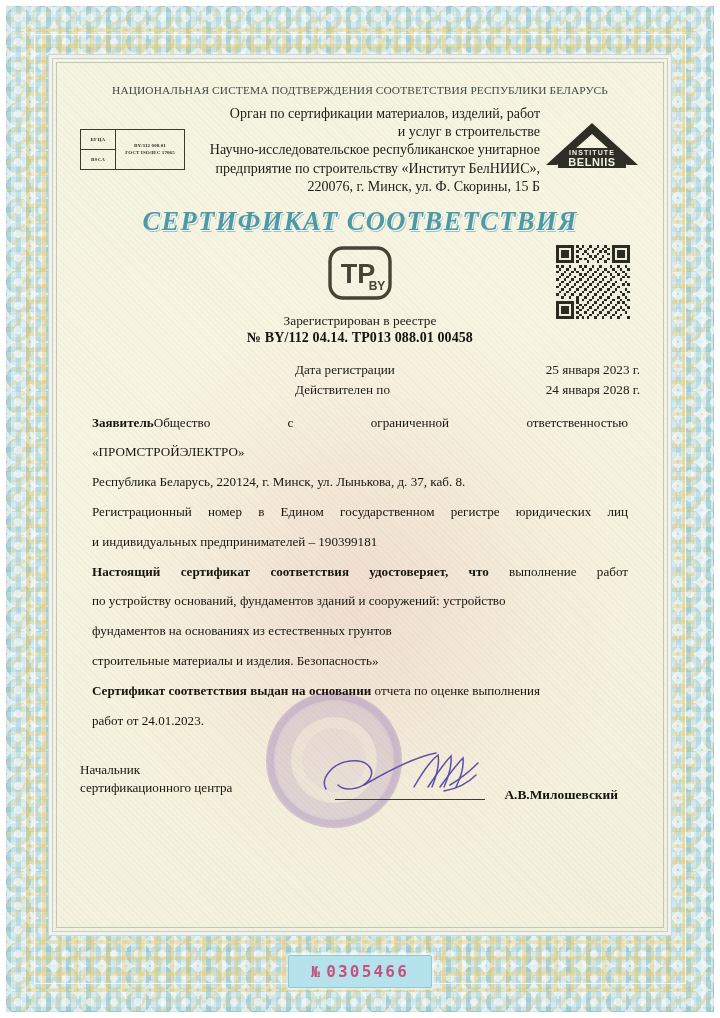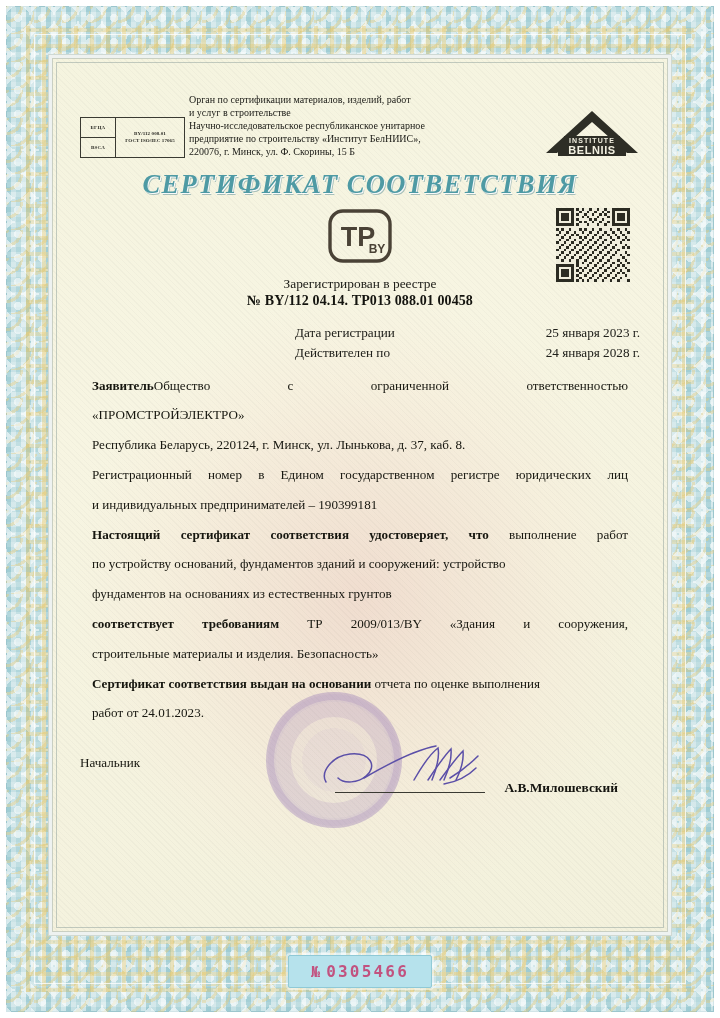--- a/index.html
+++ b/index.html
@@ -80,21 +80,21 @@
   .accred-box{display:flex;border:1.4px solid #3a3a32;height:39px;}
   .accred-l{width:34px;flex:0 0 34px;border-right:1.4px solid #3a3a32;
        display:flex;flex-direction:column;}
   .accred-l span{flex:1;display:flex;align-items:center;justify-content:center;
        font-size:5px;font-weight:bold;color:#2b2b25;letter-spacing:.2px;}
   .accred-l span:first-child{border-bottom:1.4px solid #3a3a32;}
   .accred-r{flex:1;display:flex;flex-direction:column;align-items:center;
        justify-content:center;line-height:1.35;}
   .accred-r span{font-size:5px;font-weight:bold;color:#2b2b25;letter-spacing:.1px;}
 
-  .org{flex:1;text-align:left;font-size:10px;line-height:1.30;color:#20201b;
+  .org{flex:1;text-align:right;font-size:14px;line-height:1.30;color:#20201b;
        padding:0 4px;}
 
   .logo{width:96px;flex:0 0 96px;margin-top:16px;position:relative;height:50px;}
   .logo svg{display:block;width:96px;height:50px;}
 
   .title{text-align:center;margin-top:10px;font-size:26.5px;font-weight:bold;
        letter-spacing:1.4px;color:#4e9aa4;
        -webkit-text-stroke:0px;
        text-shadow:1px 1px 0 rgba(255,255,255,.9), 1.6px 1.6px 0 rgba(90,140,148,.5);
        white-space:nowrap;font-style:italic;}
@@ -146,20 +146,21 @@
   <div class="border-wave"></div>
   <div class="border-gold"></div>
   <div class="border-inner-ring"></div>
 
   <div class="paper">
     <div class="paper-frame"></div>
     <div class="seal"></div>
 
     <div class="content">
 
+      <div class="nat-head">НАЦИОНАЛЬНАЯ СИСТЕМА ПОДТВЕРЖДЕНИЯ СООТВЕТСТВИЯ РЕСПУБЛИКИ БЕЛАРУСЬ</div>
 
       <div class="hdr">
 
         <div class="accred">
           <div class="accred-box">
             <div class="accred-l">
               <span>БГЦА</span>
               <span>BSCA</span>
             </div>
             <div class="accred-r">
@@ -453,28 +454,28 @@
 
         <p class="just"><b>Заявитель</b><span>Общество          с          ограниченной          ответственностью</span></p>
         <p>«ПРОМСТРОЙЭЛЕКТРО»</p>
         <p>Республика Беларусь, 220124, г. Минск,  ул.  Лынькова,  д. 37, каб. 8.</p>
         <p class="just">Регистрационный номер в Едином государственном регистре юридических лиц</p>
         <p>и индивидуальных предпринимателей – 190399181</p>
 
         <p class="just"><b>Настоящий сертификат соответствия удостоверяет, что</b><span> выполнение работ</span></p>
         <p>по  устройству  оснований, фундаментов зданий и сооружений:  устройство</p>
         <p>фундаментов на основаниях из естественных грунтов</p>
-        <p class="just"><b>соответствует  требованиям</b><span>  ТР  2009/013/BY   «Здания   и   сооружения,</span></p>
         <p>строительные материалы и изделия. Безопасность»</p>
         <p><b>Сертификат соответствия выдан на основании</b><span> отчета по оценке выполнения</span></p>
         <p>работ от 24.01.2023.</p>
       </div>
 
       <div class="sig">
         <div class="role">Начальник</div>
+        <div class="role">сертификационного центра</div>
         <div class="scribble">
           <svg viewBox="0 0 190 58" xmlns="http://www.w3.org/2000/svg">
             <g fill="none" stroke="#5b4fa8" stroke-width="1.5" stroke-linecap="round">
               <path d="M8 38 C2 28, 14 12, 32 10 C52 8, 60 22, 48 32 C40 39, 26 40, 20 34"></path>
               <path d="M46 34 C70 20, 96 6, 118 2"></path>
               <path d="M96 36 C104 22, 112 10, 120 4 C122 14, 118 26, 114 36"></path>
               <path d="M110 36 C118 24, 126 12, 133 5 C134 16, 130 27, 126 36"></path>
               <path d="M122 36 C130 25, 138 14, 145 7 C146 17, 142 28, 138 36"></path>
               <path d="M132 34 C142 28, 152 20, 160 12"></path>
               <path d="M126 40 C138 38, 150 32, 158 24"></path>

